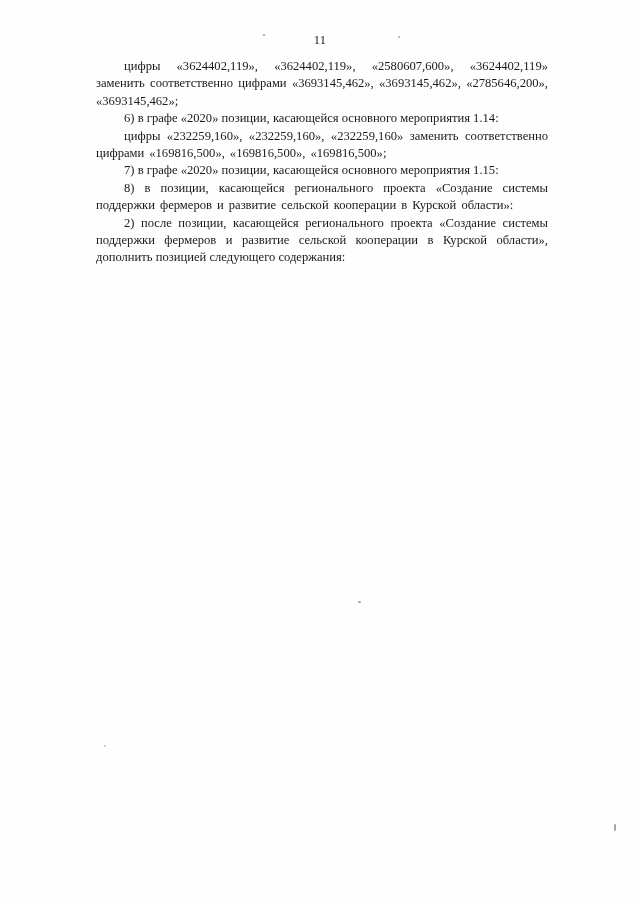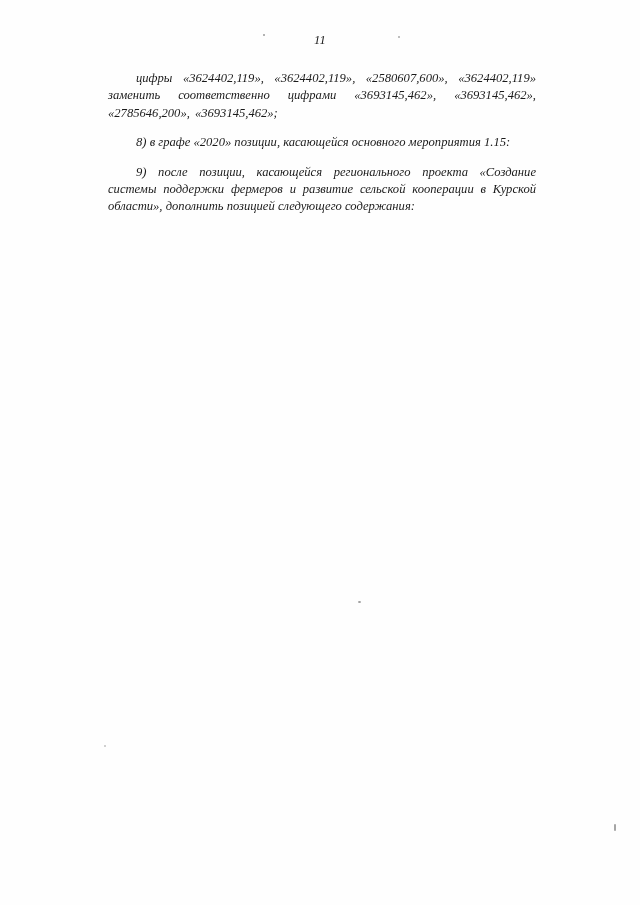--- a/index.html
+++ b/index.html
@@ -13,39 +13,38 @@
     font-family: "Liberation Serif", serif;
     color: #1a1a1a;
   }
   .page {
     position: relative;
     width: 640px;
     height: 905px;
     box-sizing: border-box;
     background: #fefefe;
     overflow: hidden;
-    font-style: italic;
   }
   .page-number {
     position: absolute;
     top: 33px;
     left: 0;
     width: 640px;
     text-align: center;
     font-size: 12.5px;
     letter-spacing: 0.2px;
   }
   .content {
     position: absolute;
     top: 58px;
     left: 96px;
     width: 452px;
   }
   p.para {
-    margin: 12px;
+    margin: 0;
     font-size: 12.6px;
     line-height: 17.4px;
     text-align: justify;
     text-justify: inter-word;
     text-indent: 28px;
     hyphens: none;
   }
   p.para.spaced {
     word-spacing: 0.15em;
   }
@@ -62,22 +61,25 @@
 </style>
 </head>
 <body>
 
 <div class="page">
 
   <div class="page-number">11</div>
 
   <div class="content">
     <p class="para spaced">цифры «3624402,119», «3624402,119», «2580607,600», «3624402,119» заменить соответственно цифрами «3693145,462», «3693145,462», «2785646,200», «3693145,462»;</p>
-    <p class="para">8) в графе «2020» позиции, касающейся основного мероприятия 1.15:</p>
-    <p class="para">9) после позиции, касающейся регионального проекта «Создание системы поддержки фермеров и развитие сельской кооперации в Курской области», дополнить позицией следующего содержания:</p>
+    <p class="para">6) в графе «2020» позиции, касающейся основного мероприятия 1.14:</p>
+    <p class="para spaced">цифры «232259,160», «232259,160», «232259,160» заменить соответственно цифрами «169816,500», «169816,500», «169816,500»;</p>
+    <p class="para">7) в графе «2020» позиции, касающейся основного мероприятия 1.15:</p>
+    <p class="para spaced">8) в позиции, касающейся регионального проекта «Создание системы поддержки фермеров и развитие сельской кооперации в Курской области»:</p>
+    <p class="para">2) после позиции, касающейся регионального проекта «Создание системы поддержки фермеров и развитие сельской кооперации в Курской области», дополнить позицией следующего содержания:</p>
   </div>
 
   <span class="speck s1"></span>
   <span class="speck s2"></span>
   <span class="speck s3"></span>
   <span class="speck s4"></span>
   <span class="speck s5"></span>
 
 </div>
 

